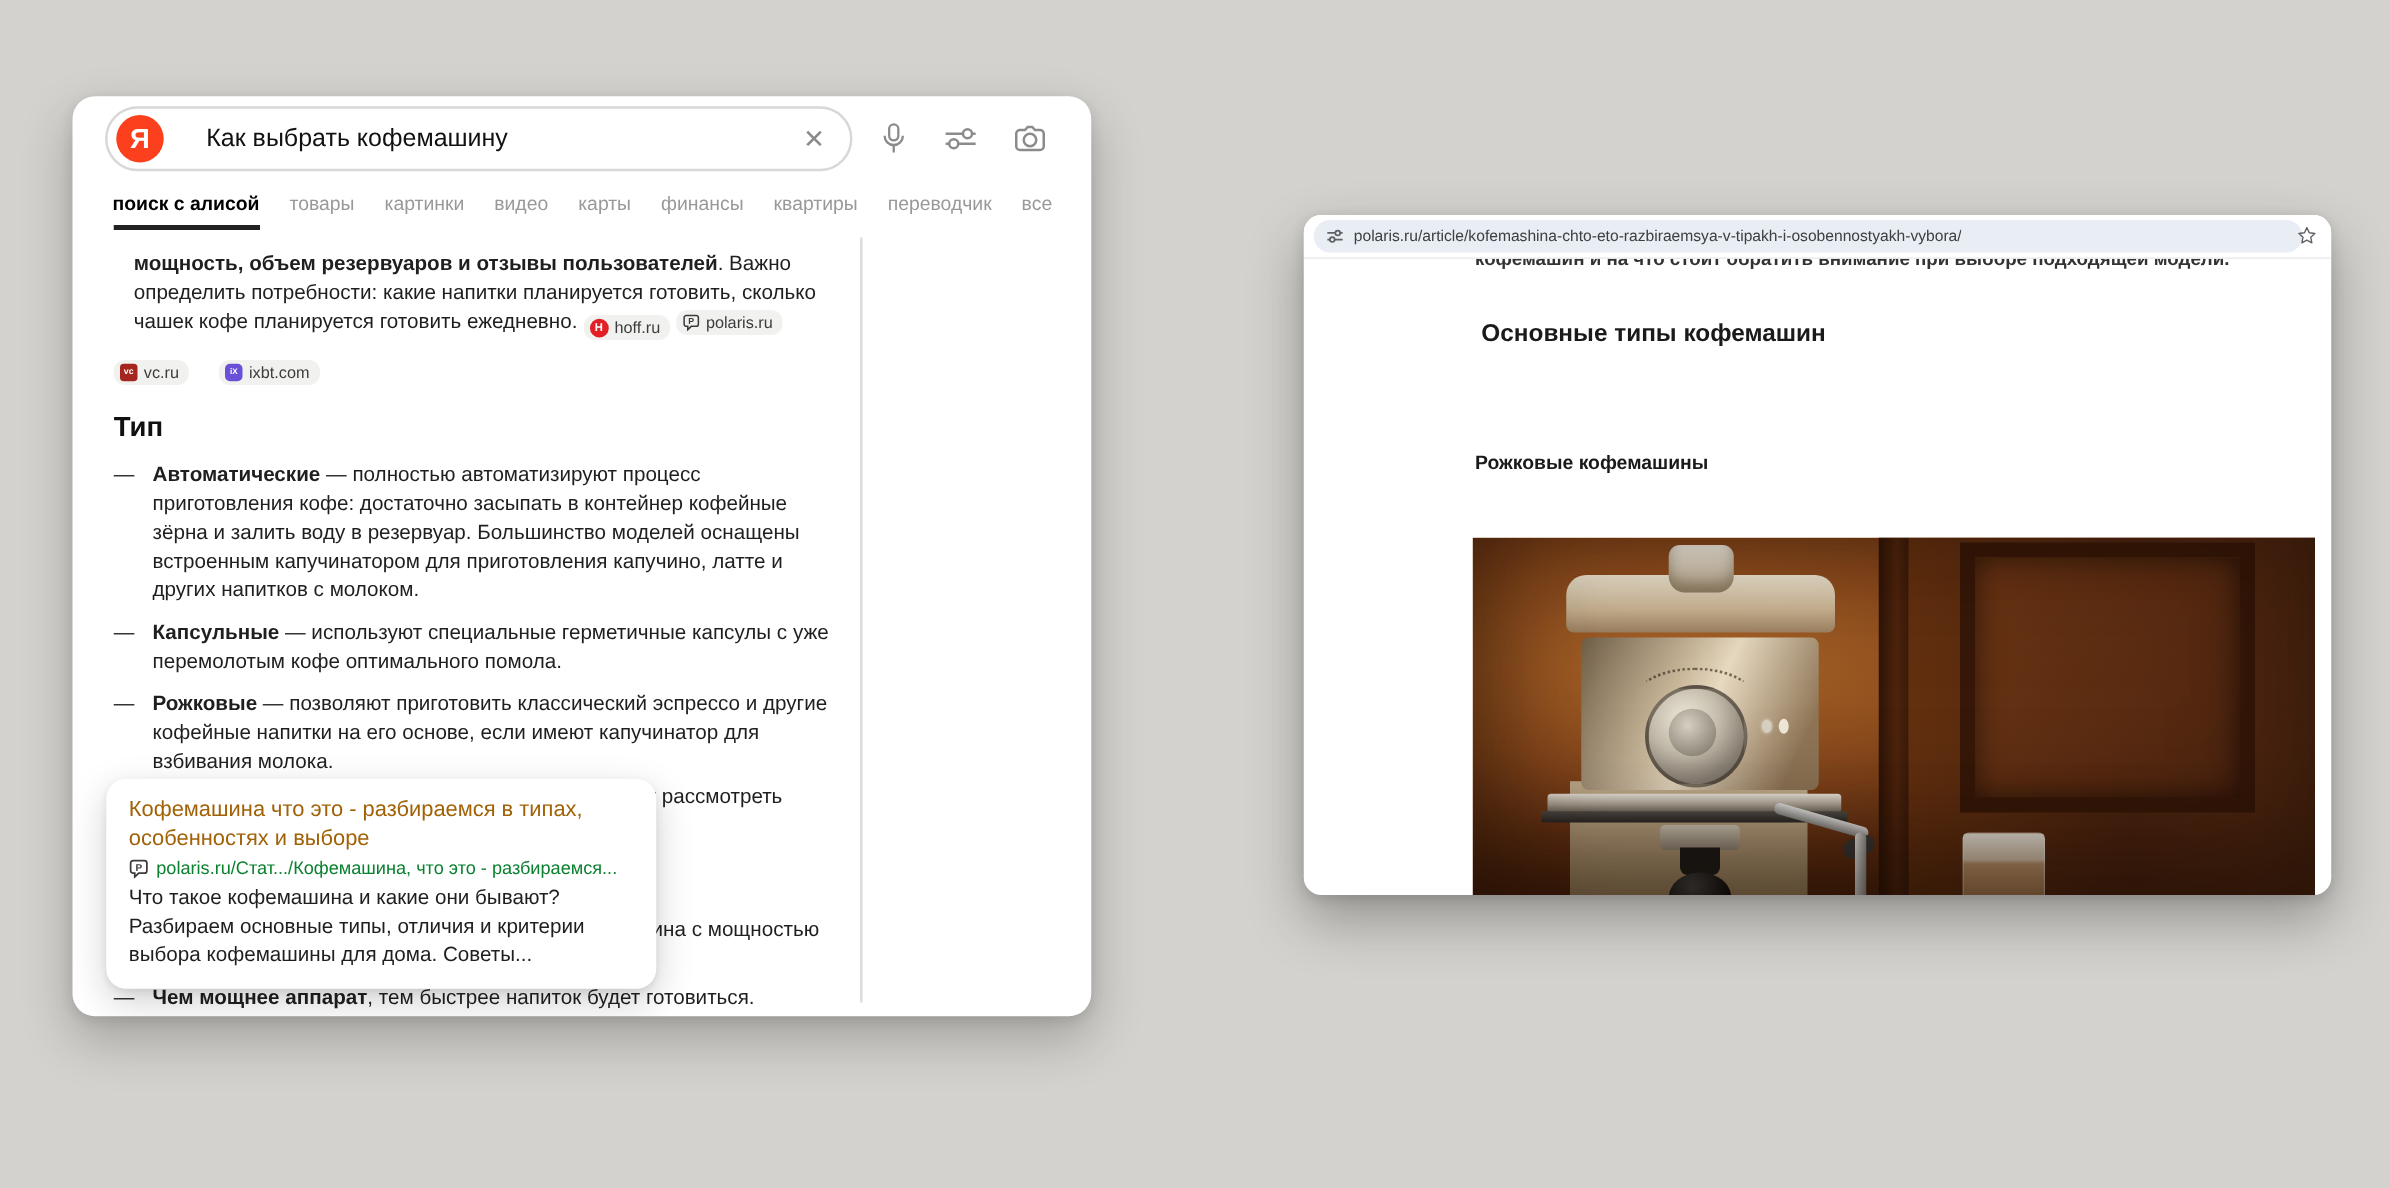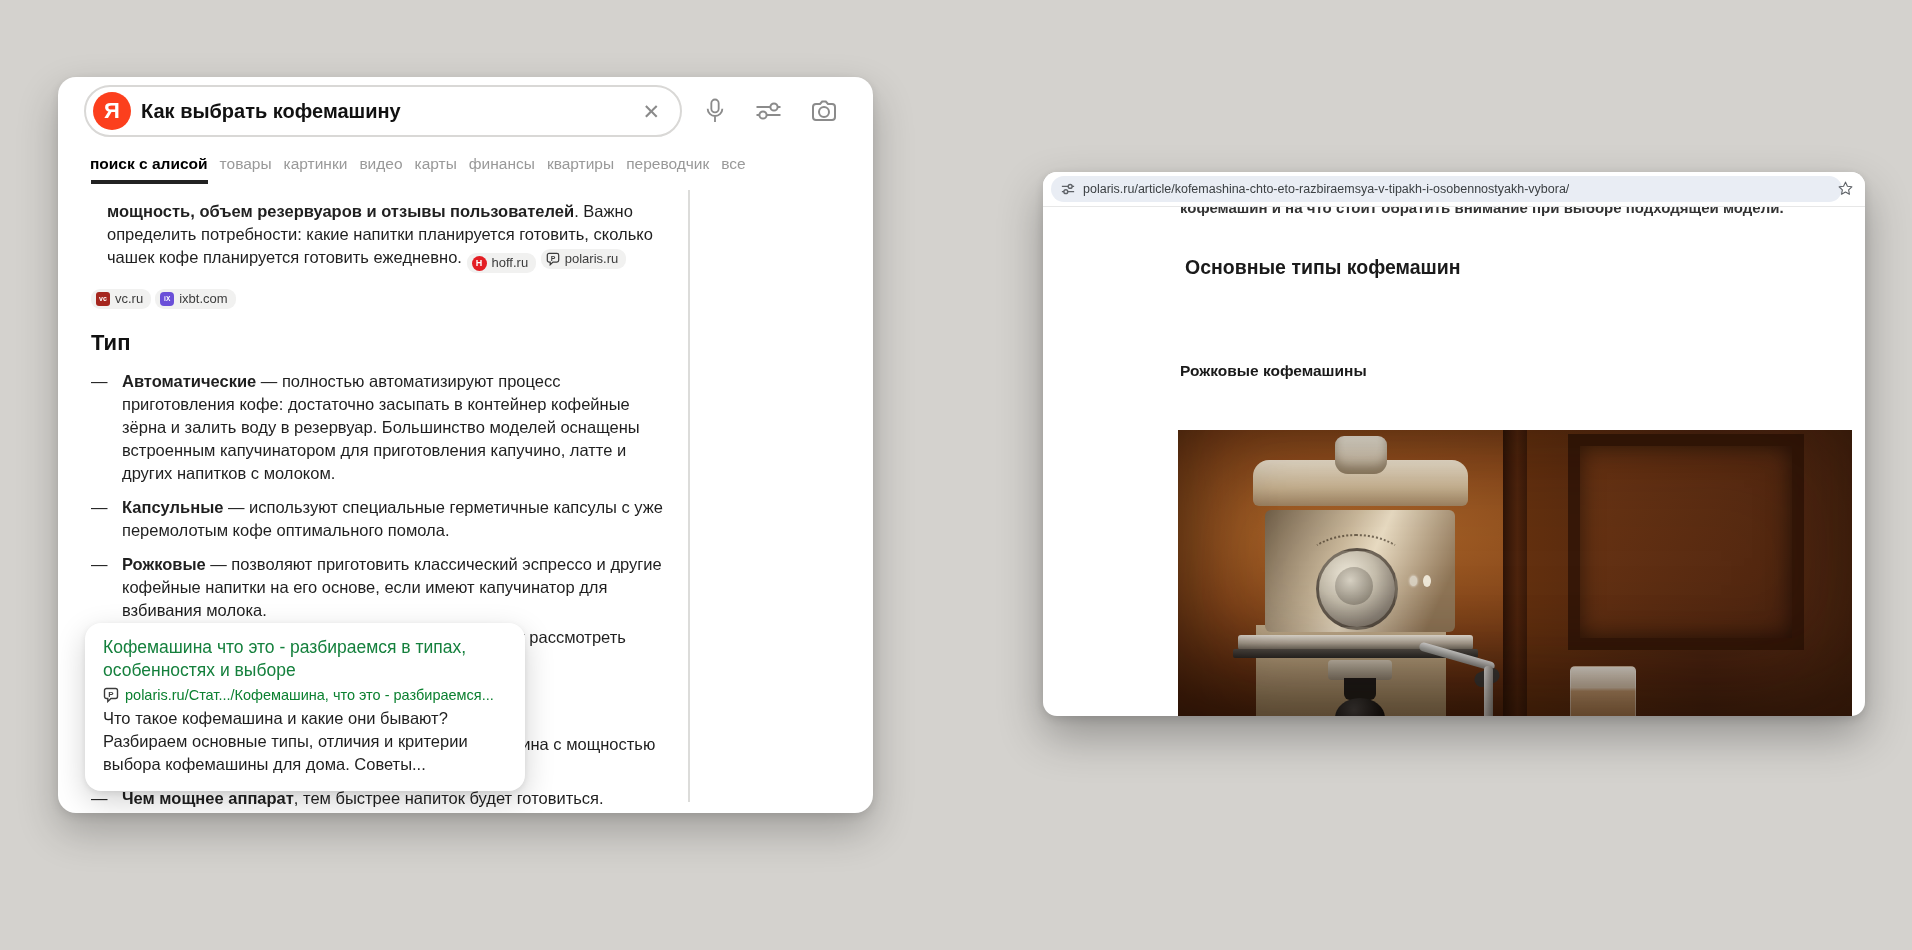--- a/index.html
+++ b/index.html
@@ -24,45 +24,45 @@
     display:flex;align-items:center;box-sizing:border-box;
   }
   .ya-logo{
     width:38px;height:38px;border-radius:50%;margin-left:7px;flex:0 0 auto;
     background:#fc3f1d;color:#fff;display:flex;align-items:center;justify-content:center;
     font-size:22px;font-weight:bold;
   }
   .query-input{
     border:none;outline:none;background:transparent;
     font-family:"Liberation Sans",sans-serif;font-size:20px;color:#111;
-    margin-left:8px;flex:1 1 auto;min-width:0;font-weight:bold;
+    margin-left:32px;flex:1 1 auto;min-width:0;
   }
   .clear-x{
     flex:0 0 auto;margin-right:20px;color:#8a8a8a;font-size:21px;line-height:1;cursor:pointer;
   }
   .bar-icons{left:646px;top:20px;display:flex;gap:29px;align-items:center;}
   .bar-icons svg{display:block;}
 
-  .tabs{left:32px;top:78px;display:flex;gap:12px;align-items:baseline;white-space:nowrap;}
+  .tabs{left:32px;top:78px;display:flex;gap:24px;align-items:baseline;white-space:nowrap;}
   .tab{font-size:15.5px;color:#999;cursor:pointer;}
   .tab.active{color:#000;font-weight:bold;}
 
   .divider-v{left:630px;top:113px;width:2px;height:612px;background:#dcdcda;}
 
   
   .results{left:33px;top:103px;width:598px;}
   .clip-bar{width:117px;height:4px;background:#222;margin:0 0 3px 0;}
   .rtext{font-size:16.5px;line-height:23px;color:#1f1f1f;}
   .intro{margin:16px;width:575px;}
   .chip{
     display:inline-flex;align-items:center;gap:5px;vertical-align:-3px;
     background:#f1f1f0;border-radius:9px;padding:2px 8px 2px 5px;
     font-size:13px;color:#3c3c3c;line-height:16px;cursor:pointer;
   }
-  .chip-row{margin-top:6px;display:flex;gap:4px;}
+  .chip-row{margin-top:6px;display:flex;gap:24px;}
   .ic-hoff{width:15px;height:15px;border-radius:50%;background:#e31e24;color:#fff;
     font-size:9px;font-weight:bold;display:flex;align-items:center;justify-content:center;}
   .ic-vc{width:14px;height:14px;border-radius:3px;background:#a5261e;color:#fff;
     font-size:7px;font-weight:bold;display:flex;align-items:center;justify-content:center;}
   .ic-ixbt{width:14px;height:14px;border-radius:4px;background:#6a4fd8;color:#fff;
     font-size:6.5px;font-weight:bold;display:flex;align-items:center;justify-content:center;}
   .h-tip{font-size:22px;font-weight:bold;color:#111;margin:22px 0 16px 0;}
   .bullet{display:flex;margin:0 0 11px 0;width:575px;}
   .bullet .dash{flex:0 0 31px;color:#1f1f1f;}
   .bullet .btext{flex:1 1 auto;}
@@ -75,21 +75,21 @@
   .last-line{left:33px;top:710px;width:598px;display:flex;z-index:1;}
   .last-line .dash{flex:0 0 31px;}
 
   
   .popup{
     left:27px;top:546px;width:440px;box-sizing:border-box;
     background:#fff;border-radius:16px;padding:13px 18px 15px 18px;
     box-shadow:0 10px 30px rgba(0,0,0,.18), 0 2px 6px rgba(0,0,0,.08);
     z-index:5;
   }
-  .popup-title{font-size:17.5px;line-height:23px;color:#15803d;cursor:pointer;}
+  .popup-title{font-size:17.5px;line-height:23px;color:#a16207;cursor:pointer;}
   .popup-url{display:flex;align-items:center;gap:6px;margin-top:5px;
     font-size:14.5px;color:#0b8030;white-space:nowrap;overflow:hidden;}
   .popup-snip{margin-top:4px;font-size:16.5px;line-height:23px;color:#1f1f1f;}
 
   
   .win-right{
     left:1043px;top:172px;width:822px;height:544px;
     background:#fff;border-radius:14px;overflow:hidden;
     box-shadow:0 20px 45px rgba(0,0,0,.30), 0 3px 10px rgba(0,0,0,.12);
   }

